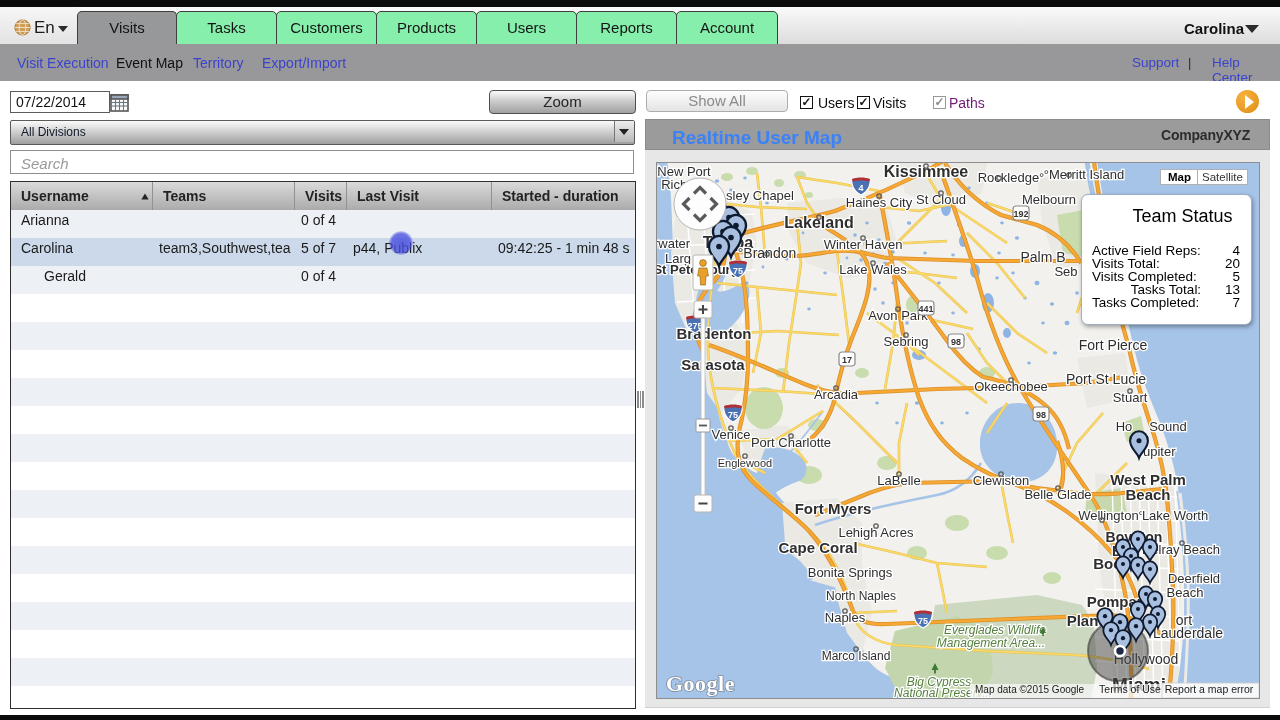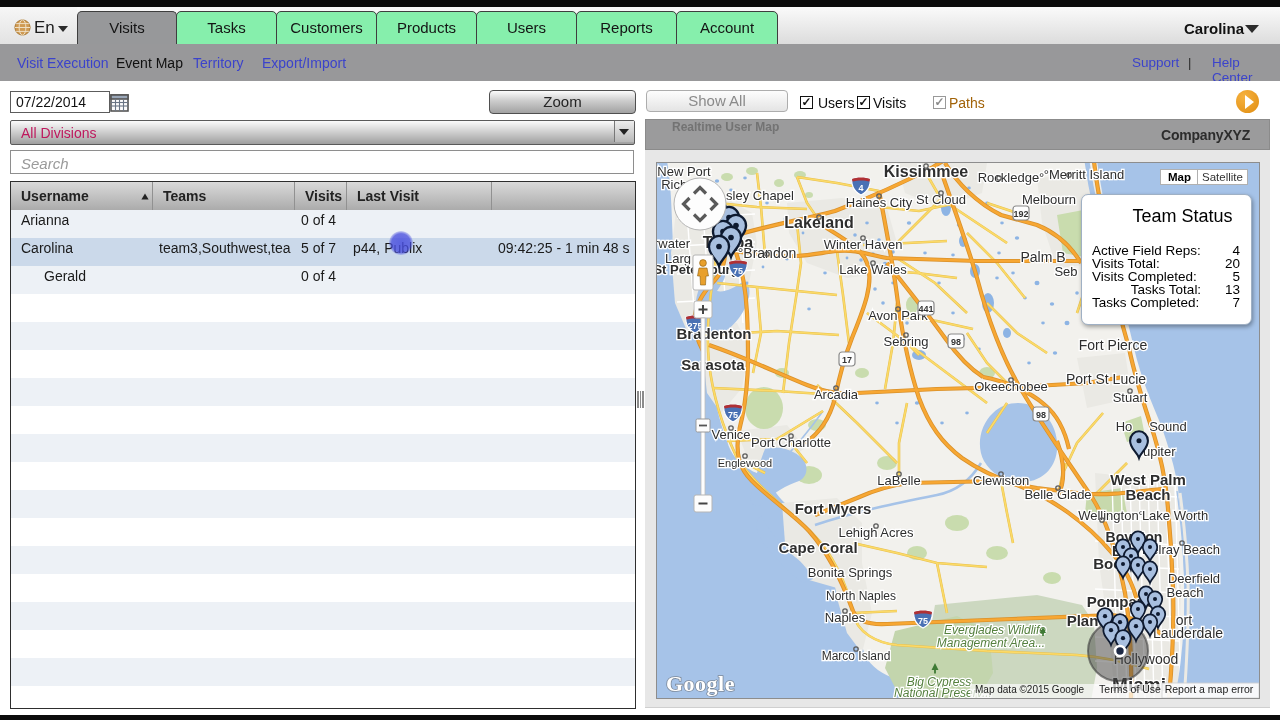--- a/index.html
+++ b/index.html
@@ -26,41 +26,41 @@
   #toolbar{left:0;top:81px;width:1280px;height:38px;background:#fff;}
   #dateinp{left:10px;top:91px;width:93px;height:20px;border:1.5px solid #5c5c5c;background:#fff;font-size:14px;color:#111;line-height:20px;padding-left:5px;}
   #zoombtn{left:489px;top:90px;width:145px;height:22px;background:linear-gradient(#fcfcfc,#cccccc 45%,#a2a2a2);border:1.5px solid #4f4f4f;border-radius:4px;text-align:center;line-height:22px;font-size:15px;font-weight:normal;color:#242424;}
   #showall{left:646px;top:90px;width:140px;height:20px;background:linear-gradient(#fdfdfd,#e4e4e4);border:1px solid #adadad;border-radius:4px;text-align:center;line-height:20px;font-size:15px;color:#8a8a8a;}
   .cb{top:96px;width:11px;height:11px;border:1.5px solid #111;background:#fff;font-size:12px;line-height:11px;text-align:center;color:#111;font-weight:bold;}
   .cblab{top:95px;font-size:14px;color:#0d0d0d;}
   #playbtn{left:1236px;top:90px;width:23px;height:23px;border-radius:50%;background:radial-gradient(circle at 35% 30%,#f6b23f,#e08d12);}
   #playtri{left:1245px;top:95px;width:0;height:0;border-top:7px solid transparent;border-bottom:7px solid transparent;border-left:9px solid #fff;}
   
   #alldiv{left:10px;top:120px;width:623px;height:23px;background:linear-gradient(#fbfbfb,#9f9f9f);border:1.5px solid #5a5a5a;border-radius:2px;}
-  #alldivtxt{left:21px;top:125px;font-size:14px;color:#be185d;}
+  #alldivtxt{left:21px;top:125px;font-size:12px;color:#0f172a;}
   #alldivbtn{left:614px;top:121px;width:19px;height:21px;background:linear-gradient(#ededed,#b9b9b9);border-left:1px solid #777;}
   #alldivcar{left:619px;top:129px;width:0;height:0;border-left:5px solid transparent;border-right:5px solid transparent;border-top:6px solid #222;}
   #search{left:10px;top:150px;width:622px;height:22px;border:1.5px solid #8e8e8e;background:#fff;}
   #searchtxt{left:21px;top:155px;font-size:15px;font-style:italic;color:#9a9a9a;}
   
   #tbl{left:10px;top:181px;width:624px;height:526px;border:1.5px solid #2e2e2e;background:#fff;}
   .hrow{left:0;top:0;width:624px;height:28px;background:linear-gradient(#dadada,#ababab);border-bottom:1px solid #5e5e5e;}
   .hcell{position:absolute;top:0;height:28px;line-height:28px;font-size:14px;font-weight:bold;color:#222;border-right:1px solid #919191;padding-left:10px;box-sizing:border-box;}
   .trow{position:absolute;left:0;width:624px;height:28px;}
   .alt{background:#edf1f6;}
   .sel{background:#cbd9ea;}
   .td{position:absolute;top:2px;font-size:14px;color:#1a1a1a;white-space:nowrap;overflow:hidden;}
   #bluedot{left:389px;top:231px;width:24px;height:24px;border-radius:50%;
      background:radial-gradient(circle,rgba(72,78,222,0.85) 0%,rgba(72,78,222,0.78) 55%,rgba(72,78,222,0) 76%);}
   
   .grip{position:absolute;width:1.5px;height:17px;background:#8b8b8b;top:391px;}
   
   #rpanel{left:645px;top:119px;width:625px;height:588px;background:#e7e7e7;border-bottom:1px solid #cfcfcf;}
   #rhead{left:645px;top:119px;width:625px;height:31px;background:#9b9b9c;border:1px solid #8b8b8b;box-sizing:border-box;}
-  #rheadl{left:672px;top:120px;font-size:12px;font-weight:bold;color:#737373;}
+  #rheadl{left:672px;top:127px;font-size:19px;font-weight:bold;color:#3b82f6;}
   #rheadr{left:1161px;top:127px;font-size:14px;font-weight:bold;color:#2c2c2c;letter-spacing:-0.2px;}
   #mapbox{left:656px;top:162px;width:602px;height:535px;border:1px solid #8d8d8d;box-sizing:content-box;background:#a6c3e8;}
   
   #tscard{left:1081px;top:194px;width:169px;height:129px;background:#fff;border:1px solid #9fb0c4;border-radius:7px;box-shadow:1px 2px 4px rgba(0,0,0,0.35);}
   #tstitle{left:1081px;top:206px;width:203px;text-align:center;font-size:18px;font-weight:normal;color:#000;}
   .tsrow{position:absolute;left:1092px;width:148px;font-size:13.5px;color:#000;}
   .tsv{position:absolute;right:0;top:0;}
   
   #btnmap{left:1160px;top:169px;width:37px;height:14px;background:#fff;border:1px solid #b0b0b0;text-align:center;font-size:11.5px;font-weight:bold;color:#000;line-height:14px;box-sizing:content-box;}
   #btnsat{left:1197px;top:169px;width:49px;height:14px;background:#fff;border:1px solid #b0b0b0;text-align:center;font-size:11.5px;color:#333;line-height:14px;box-sizing:content-box;}
@@ -115,37 +115,38 @@
         <line x1="1" y1="13" x2="18" y2="13"></line>
     </g>
   </svg>
   <div class="abs" id="zoombtn">Zoom</div>
   <div class="abs" id="showall">Show All</div>
   <div class="abs cb" style="left:800px;">✓</div>
   <div class="abs cblab" style="left:818px;">Users</div>
   <div class="abs cb" style="left:857px;">✓</div>
   <div class="abs cblab" style="left:873px;">Visits</div>
   <div class="abs cb" style="left:933px;border-color:#999;color:#8a8a8a;">✓</div>
-  <div class="abs cblab" style="left:949px;color:#a16207;">Paths</div>
+  <div class="abs cblab" style="left:949px;color:#701a75;">Paths</div>
   <div class="abs" id="playbtn"></div>
   <div class="abs" id="playtri"></div>
 
   <div class="abs" id="alldiv"></div>
   <div class="abs" id="alldivtxt">All Divisions</div>
   <div class="abs" id="alldivbtn"></div>
   <div class="abs" id="alldivcar"></div>
   <div class="abs" id="search"></div>
   <div class="abs" id="searchtxt">Search</div>
 
   <div class="abs" id="tbl">
     <div class="abs hrow"></div>
     <div class="hcell" style="left:142px;width:142px;">Teams</div>
     <div class="hcell" style="left:0;width:142px;">Username</div>
     <div class="hcell" style="left:284px;width:52px;">Visits</div>
     <div class="hcell" style="left:336px;width:145px;">Last Visit</div>
+    <div class="hcell" style="left:481px;width:143px;border-right:none;">Started - duration</div>
     <svg class="abs" style="left:130px;top:11px" width="8" height="7">
         <path d="M4 0.5 L7.6 6.5 L0.4 6.5 Z" fill="#222"></path>
       </svg>
     <div class="trow alt" style="top:28px;">
         <span class="td" style="left:10px;">Arianna</span>
         <span class="td" style="left:290px;">0 of 4</span>
       </div>
     <div class="trow sel" style="top:56px;">
         <span class="td" style="left:10px;">Carolina</span>
         <span class="td" style="left:148px;width:136px;">team3,Southwest,tea</span>

